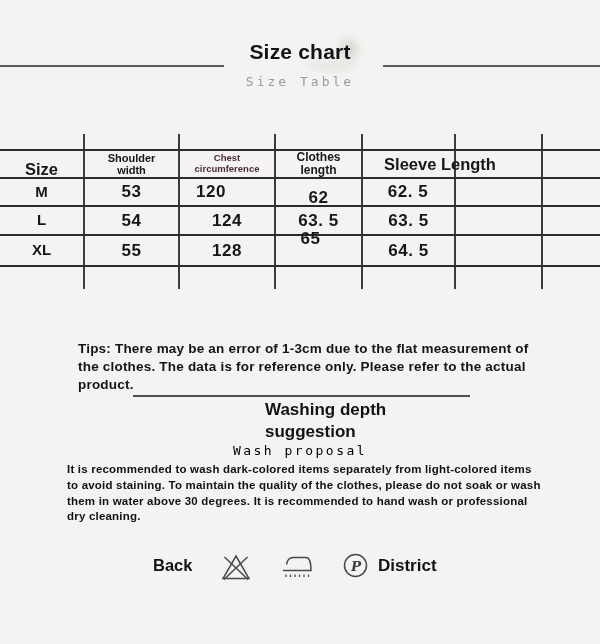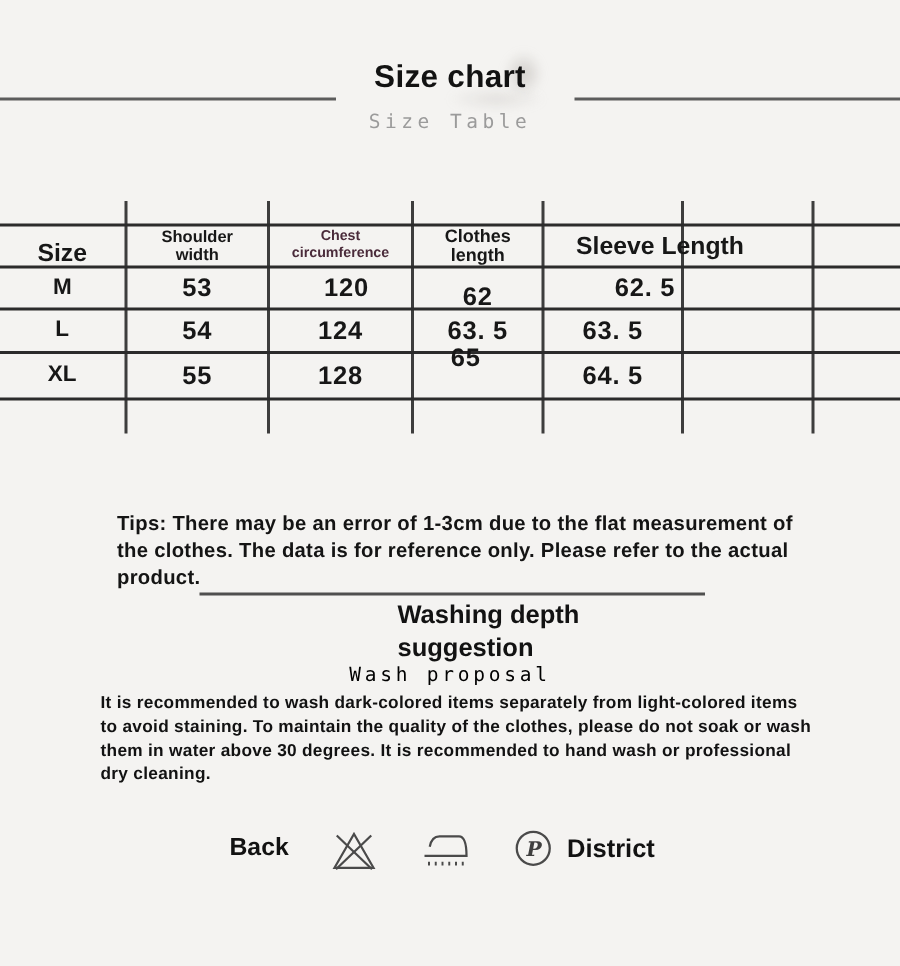--- a/index.html
+++ b/index.html
@@ -75,23 +75,23 @@
 width</div>
     <div class="abs cell h-chest preline" style="left:180px;top:151px;width:94px;height:26px">Chest
 circumference</div>
     <div class="abs cell h-clothes preline" style="left:276px;top:151px;width:85px;height:26px">Clothes
 length</div>
     <div class="abs cell h-sleeve" style="left:361px;top:151px;width:158px;height:26px">Sleeve Length</div>
 
     <div>
       <div class="abs cell c-size" style="left:0;top:179px;width:83px;height:26px">M</div>
       <div class="abs cell c-num" style="left:85px;top:179px;width:93px;height:26px">53</div>
-      <div class="abs cell c-num" style="left:184px;top:179px;width:94px;height:26px">120</div>
+      <div class="abs cell c-num" style="left:164px;top:179px;width:94px;height:26px">120</div>
       <div class="abs cell c-num" style="left:276px;top:179px;width:85px;height:38px">62</div>
-      <div class="abs cell c-num" style="left:385px;top:179px;width:90px;height:26px">62. 5</div>
+      <div class="abs cell c-num" style="left:363px;top:179px;width:90px;height:26px">62. 5</div>
     </div>
 
     <div>
       <div class="abs cell c-size" style="left:0;top:207px;width:83px;height:27px">L</div>
       <div class="abs cell c-num" style="left:85px;top:207px;width:93px;height:27px">54</div>
       <div class="abs cell c-num" style="left:180px;top:207px;width:94px;height:27px">124</div>
       <div class="abs cell c-num" style="left:276px;top:207px;width:85px;height:27px">63. 5</div>
       <div class="abs cell c-num" style="left:363px;top:207px;width:91px;height:27px">63. 5</div>
     </div>
 

